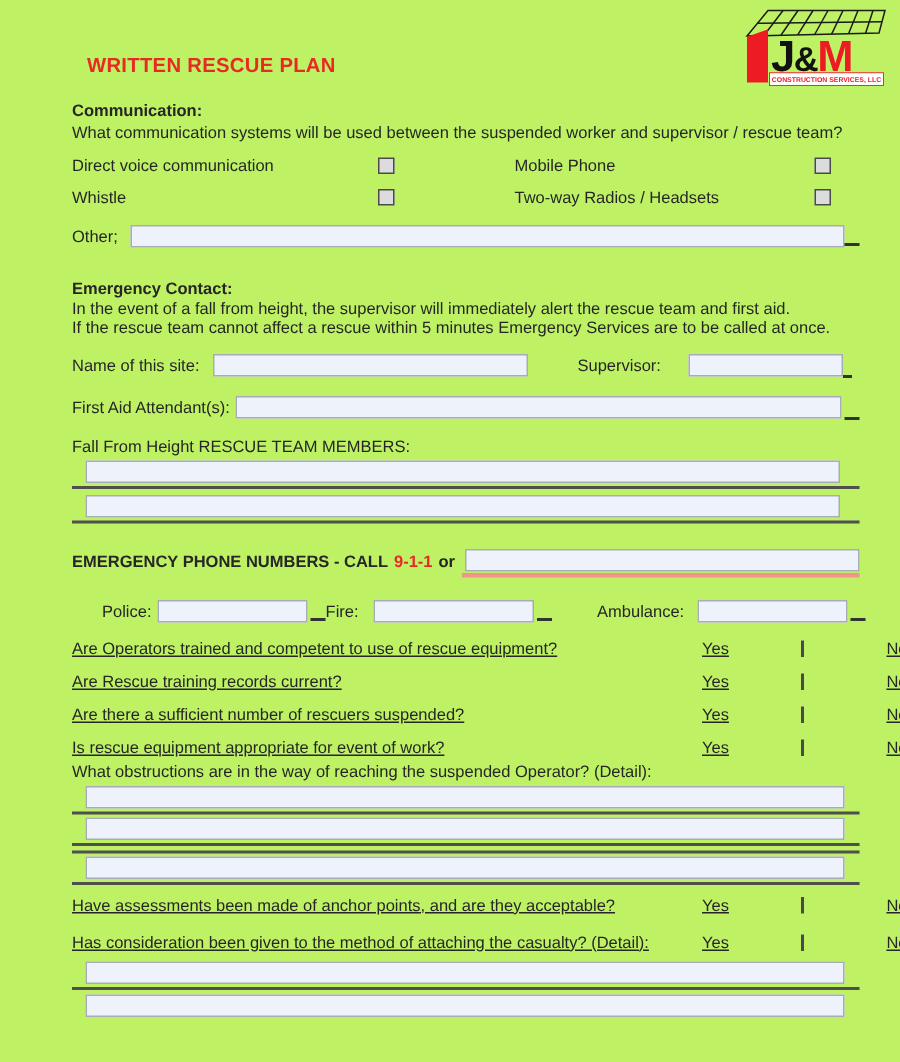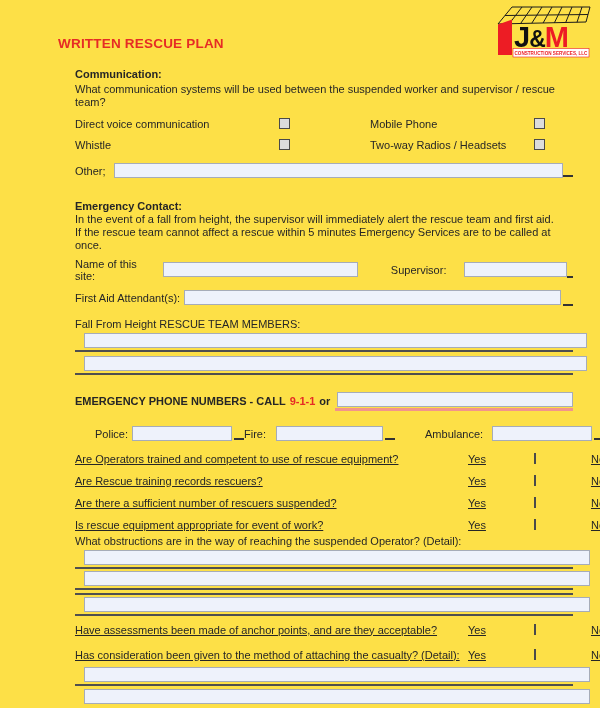--- a/index.html
+++ b/index.html
@@ -1,18 +1,18 @@
 <!DOCTYPE html>
 <html><head>
 <meta charset="utf-8">
 <style>
   html,body{margin:0;padding:0;background:#fff;}
-  .sheet{position:relative;width:600px;height:708px;background:#fde047;overflow:hidden;
+  .sheet{position:relative;width:600px;height:708px;background:#bef264;overflow:hidden;
          font-family:"Liberation Sans",sans-serif;font-size:11px;color:#262626;}
-  .content{padding:0 27px 0 75px;}
+  .content{padding:0 27px 0 48px;}
 
   
   .page-header{position:relative;height:62px;}
   .page-title{position:absolute;left:58px;top:36px;font-size:13.5px;font-weight:bold;
               color:#e62b25;letter-spacing:.2px;}
   .logo{position:absolute;top:3px;right:7px;width:103px;height:57px;}
 
   
   .sec-heading{font-weight:bold;line-height:13px;}
   .txt{line-height:13px;}
@@ -21,21 +21,21 @@
   
   .field{background:#eef2fb;border:1px solid #a6acb8;height:15px;box-sizing:border-box;
          font:inherit;color:#262626;padding:0 3px;outline:none;}
   .cb{display:inline-block;width:9px;height:9px;background:#dcdcdc;border:1px solid #4a4a4a;}
   .underscore{display:inline-block;width:10px;border-bottom:2px solid #333;
               align-self:flex-end;margin-bottom:1px;}
   .rule{border-top:2px solid #4f4f4f;margin-top:2px;}
   .rule-double{height:3px;border-top:2px solid #4f4f4f;border-bottom:2px solid #4f4f4f;margin-top:2px;}
   .opt-row{display:flex;align-items:center;margin-top:8px;height:13px;}
   .opt-l1{width:204px;}
-  .opt-l2{margin-left:80px;width:164px;}
+  .opt-l2{margin-left:80px;width:200px;}
   .other-row{display:flex;align-items:center;margin-top:12px;}
   .other-row .field{flex:1;margin-left:8px;}
 
   .site-row{display:flex;align-items:center;margin-top:8px;height:19px;}
   .site-input{width:210px;margin-left:9px;}
   .sup-lbl{margin-left:33px;margin-right:18px;}
   .sup-input{width:103px;}
   .fa-row{display:flex;align-items:center;margin-top:9px;height:19px;}
   .fa-row .field{flex:1;margin-left:4px;margin-right:2px;}
 
@@ -171,21 +171,21 @@
     <div class="q-row">
       <span class="q-text">Are Operators trained and competent to use of rescue equipment?</span>
       <span class="yesno">
         <span>Yes</span>
         <span class="cb"></span>
         <span class="no-lbl">No</span>
         <span class="cb"></span>
       </span>
     </div>
     <div class="q-row">
-      <span class="q-text">Are Rescue training records rescuers?</span>
+      <span class="q-text">Are Rescue training records current?</span>
       <span class="yesno">
         <span>Yes</span>
         <span class="cb"></span>
         <span class="no-lbl">No</span>
         <span class="cb"></span>
       </span>
     </div>
     <div class="q-row">
       <span class="q-text">Are there a sufficient number of rescuers suspended?</span>
       <span class="yesno">

